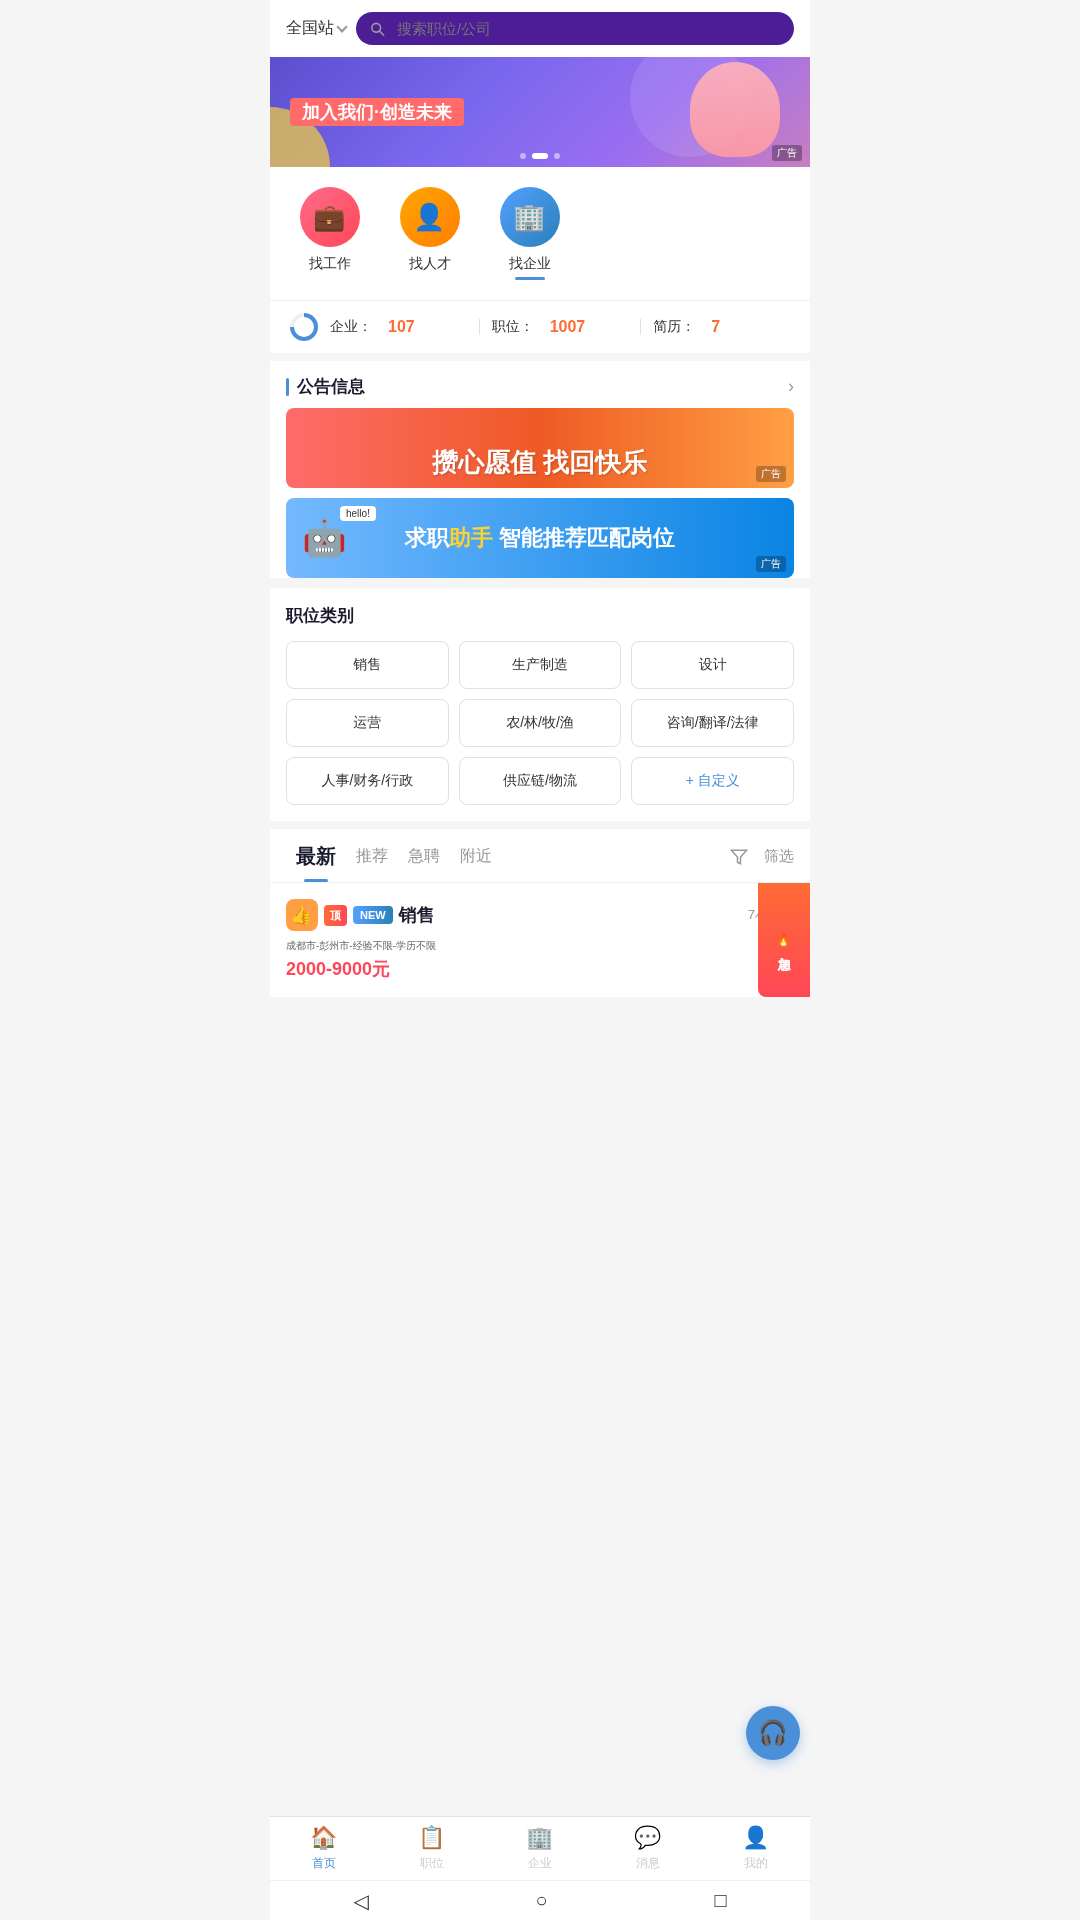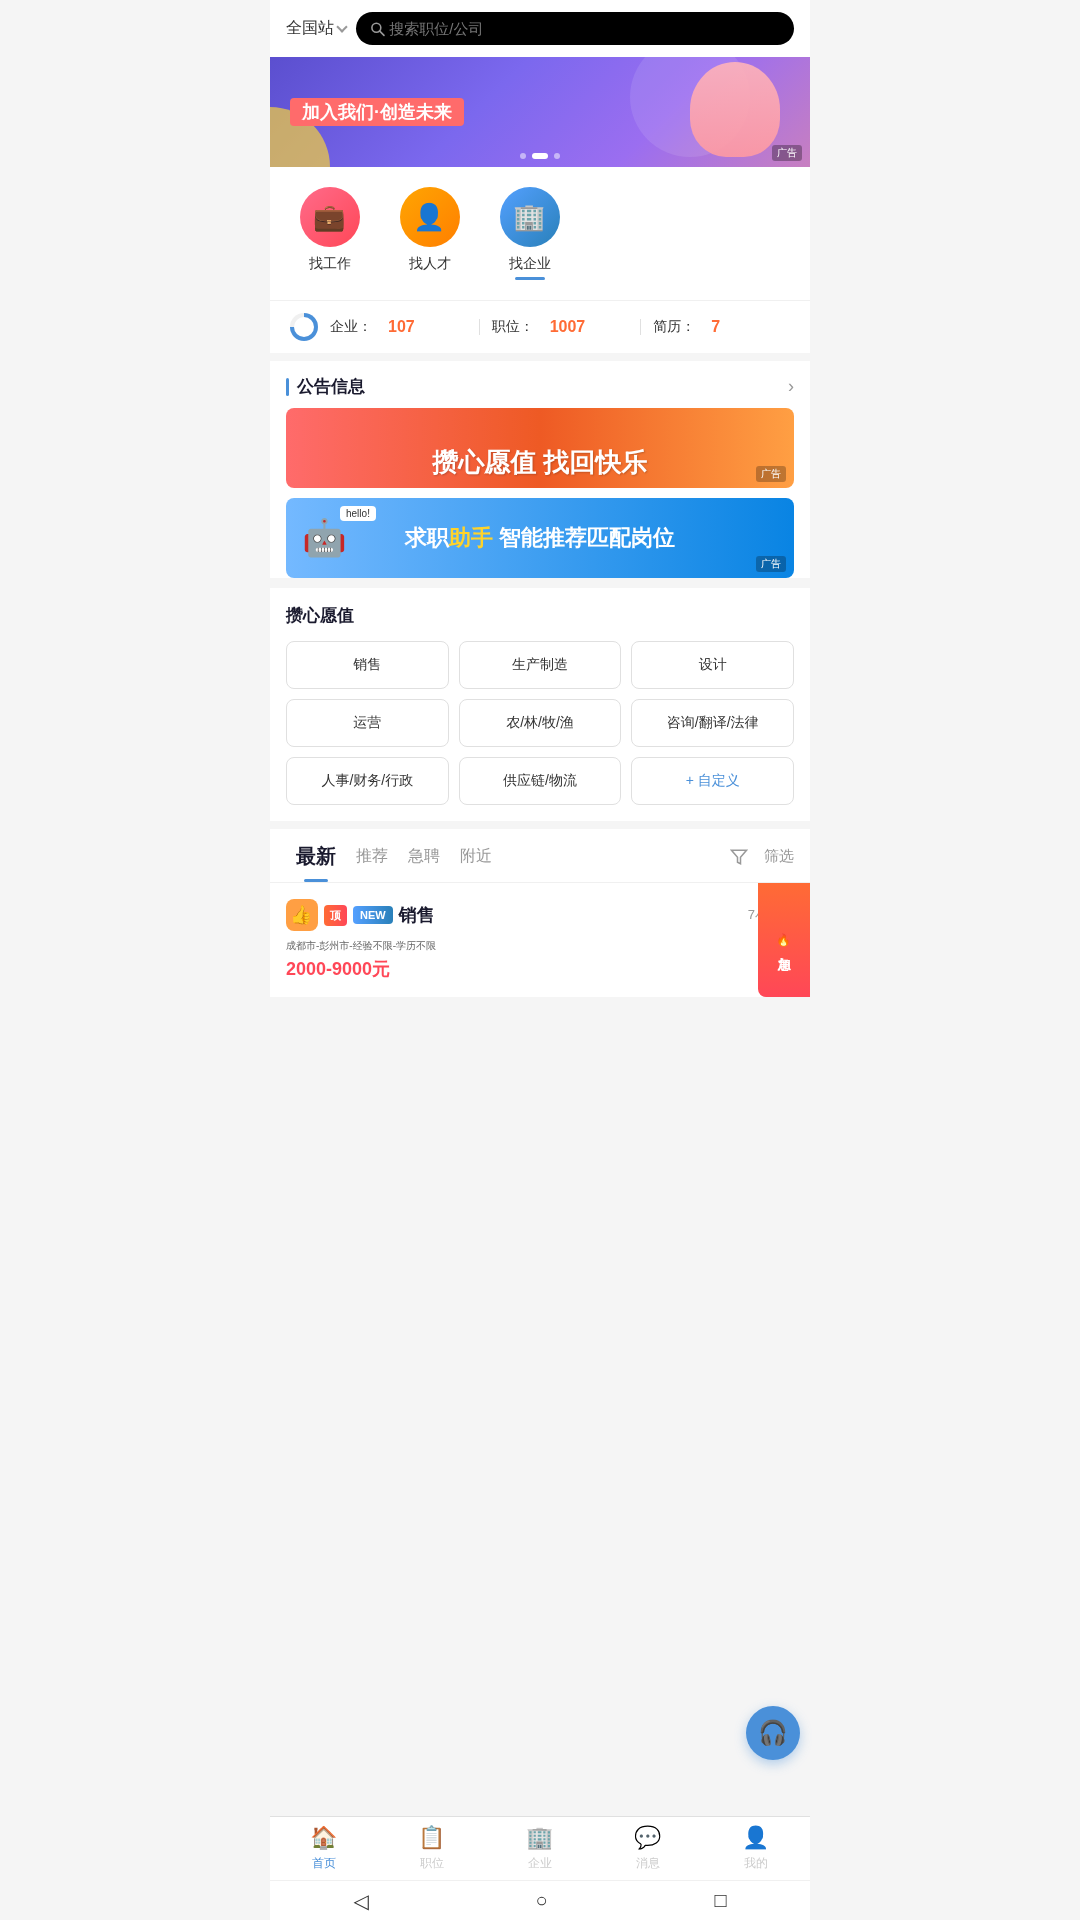--- a/index.html
+++ b/index.html
@@ -33,24 +33,24 @@
       border-width: 0 2px 2px 0;
       display: inline-block;
       padding: 3px;
       transform: rotate(45deg);
       margin-top: -3px;
     }
     .search-bar {
       flex: 1;
       display: flex;
       align-items: center;
-      background: #000000;
+      background: #4c1d95;
       border-radius: 20px;
       padding: 8px 14px;
-      gap: 4px;
+      gap: 12px;
     }
     .search-bar input {
       border: none;
       background: transparent;
       font-size: 15px;
       color: #999;
       outline: none;
       width: 100%;
     }
 
@@ -631,21 +631,21 @@
 
   <div class="ad-banner ad2">
     <span class="ad2-robot">🤖</span>
     <span class="ad2-hello">hello!</span>
     <span class="ad2-text">求职<span style="color:#ffd32a">助手</span> 智能推荐匹配岗位</span>
     <span class="ad-tag">广告</span>
   </div>
 </div>
 
 <div class="categories-section">
-  <div class="categories-title">攒心愿值</div>
+  <div class="categories-title">职位类别</div>
   <div class="categories-grid">
     <div class="category-item">销售</div>
     <div class="category-item">生产制造</div>
     <div class="category-item">设计</div>
     <div class="category-item">运营</div>
     <div class="category-item">农/林/牧/渔</div>
     <div class="category-item">咨询/翻译/法律</div>
     <div class="category-item">人事/财务/行政</div>
     <div class="category-item">供应链/物流</div>
     <div class="category-item custom">+ 自定义</div>

